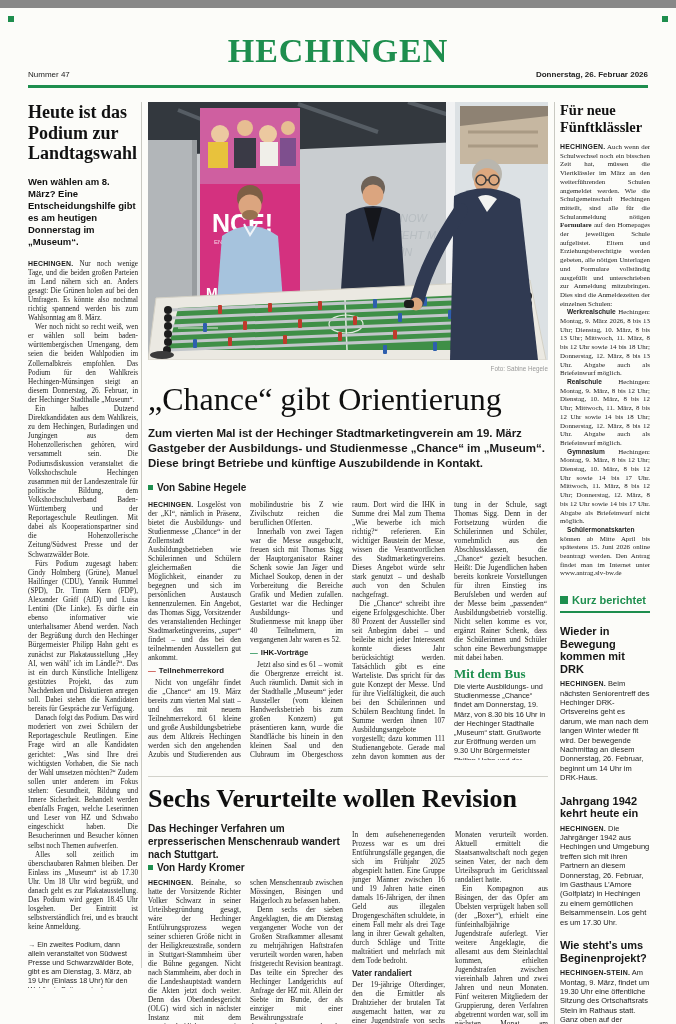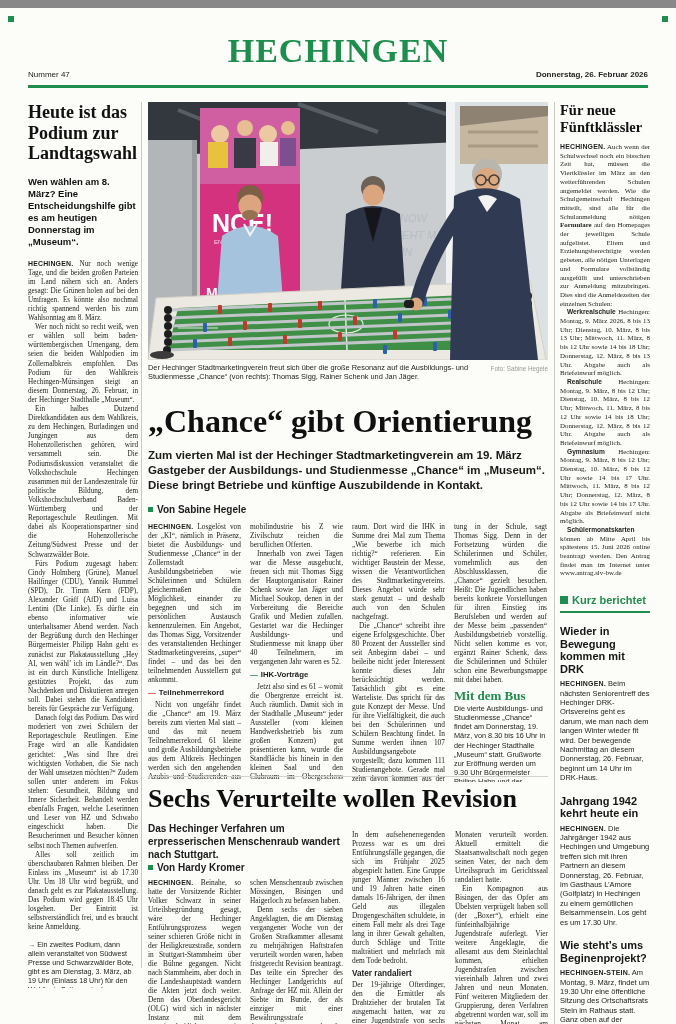--- a/index.html
+++ b/index.html
@@ -37,21 +37,21 @@
   #left-art .stand{font-weight:bold;font-size:9.5px;line-height:12px;margin-bottom:11px;color:#111;}
   #left-art .bt{font-size:7.2px;line-height:9.1px;}
   #left-art .note{margin-top:8px;font-family:"Liberation Sans",sans-serif;font-size:7.2px;line-height:9px;text-align:left;hyphens:auto;}
   #left-art .note .arr{color:#333;font-weight:bold;}
 
   
   #center{position:absolute;left:148px;top:94px;width:400px;}
   #photo{display:block;width:400px;height:258px;background:#c9cdd0;}
   .caprow{margin-top:3px;font-size:7.4px;line-height:9.4px;color:#1b1b1b;}
   .credit{float:right;font-size:6.3px;color:#999;margin-left:8px;margin-top:1px;}
-  #main-headline{margin-top:22px;font-family:"Liberation Serif",serif;font-weight:bold;font-size:32px;line-height:34px;color:#101010;}
+  #main-headline{margin-top:22px;font-family:"Liberation Serif",serif;font-weight:normal;font-size:32px;line-height:34px;color:#101010;}
   #main-stand{margin-top:10px;font-weight:bold;font-size:11.5px;line-height:15px;color:#1a1a1a;}
   #main-byline{margin-top:11px;}
   .colrow{display:flex;gap:9px;margin-top:7px;}
   .ncol{width:93px;height:260px;overflow:hidden;}
   .infobox .btitle{color:var(--green);font-family:Liberation Serif, serif;font-weight:bold;font-size:13px;margin:7px 0 4px 0;}
   .infobox .btext{font-family:"Liberation Sans",sans-serif;font-size:7.3px;line-height:9.2px;text-align:left;color:#222;}
 
   
   #court{position:absolute;left:148px;top:768px;width:400px;height:261px;}
   #court .topline{position:absolute;left:0;right:0;top:0;height:1px;background:#d2d2cb;}
@@ -230,21 +230,20 @@
         <path d="M330,95 l9,15 10,-13 q-10,-7 -19,-2z" fill="#f2f2f0"></path>
         <path d="M313,108 q-34,50 -44,92" stroke="#303a52" stroke-width="14" fill="none" stroke-linecap="round"></path>
         <circle cx="268" cy="202" r="6.5" fill="#dca87f"></circle>
         <rect x="256" y="198" width="10" height="8" rx="3" fill="#1d1d1d"></rect>
       </g>
       <ellipse cx="14" cy="253" rx="12" ry="4" fill="#3b3b3b"></ellipse>
     </svg>
 
     <div class="caprow">
       <span class="credit">Foto: Sabine Hegele</span>
-      <span>Der Hechinger Stadtmarketingverein freut sich über die große Resonanz auf die Ausbildungs- und Studienmesse „Chance“ (von rechts): Thomas Sigg, Rainer Schenk und Jan Jäger.</span>
     </div>
 
     <h1 id="main-headline" class="serif">„Chance“ gibt Orientierung</h1>
     <div id="main-stand">Zum vierten Mal ist der Hechinger Stadtmarketingverein am 19. März Gastgeber der Ausbildungs- und Studienmesse „Chance“ im „Museum“. Diese bringt Betriebe und künftige Auszubildende in Kontakt.</div>
     <div id="main-byline" class="bylinerow">
       <span class="bsq"></span>
       <span>Von Sabine Hegele</span>
     </div>
 
     <div class="colrow">

